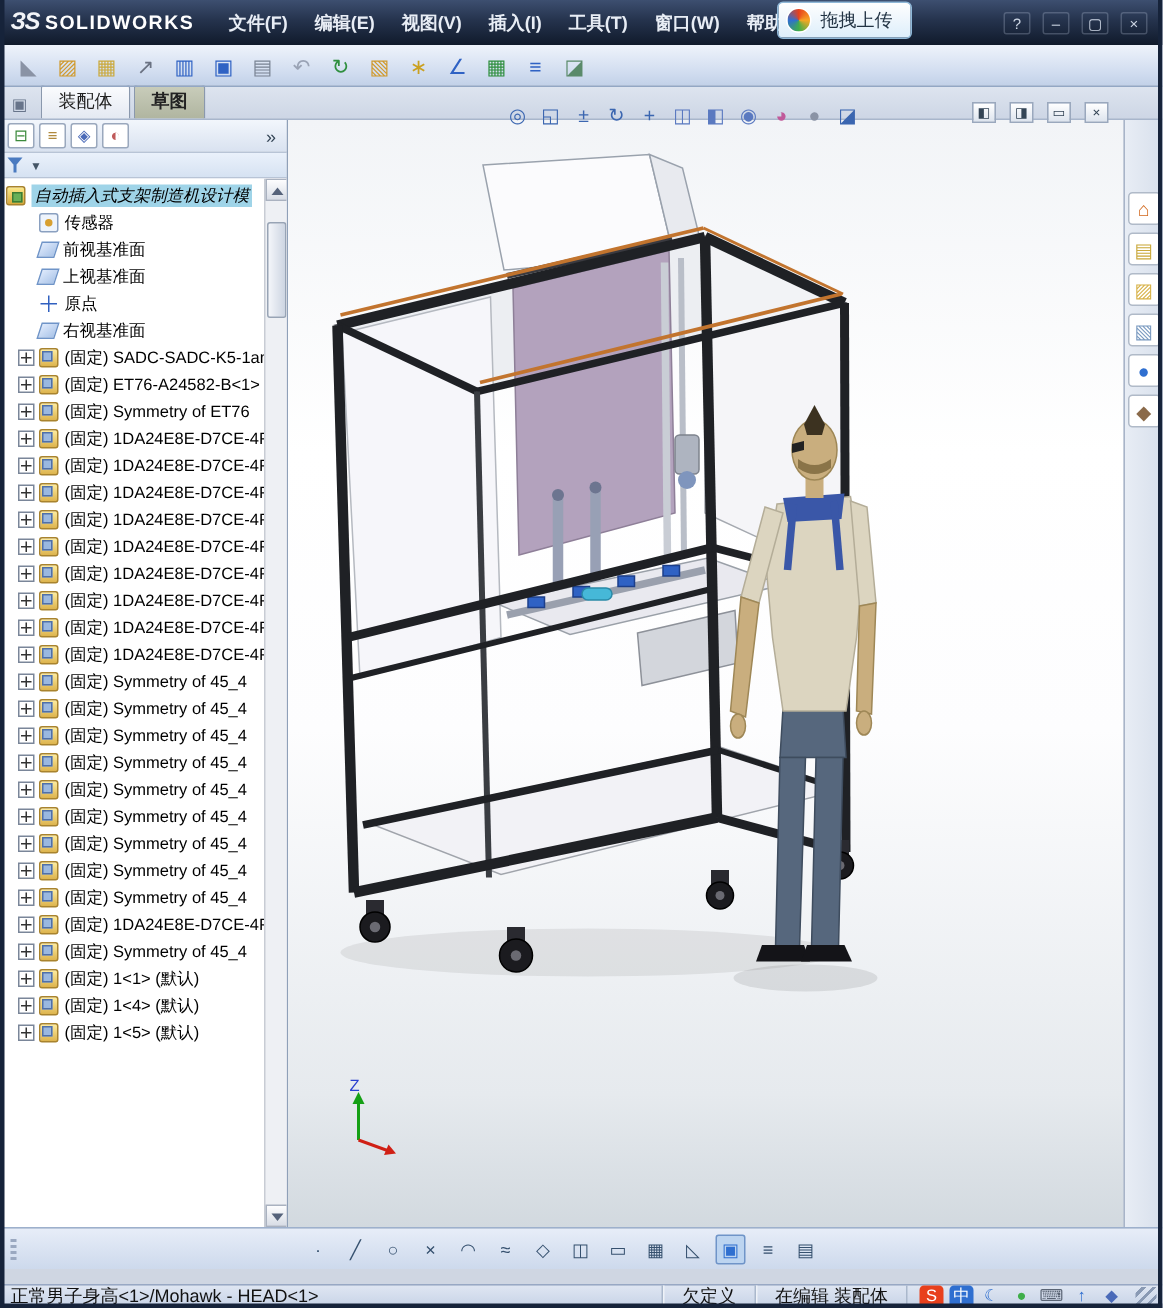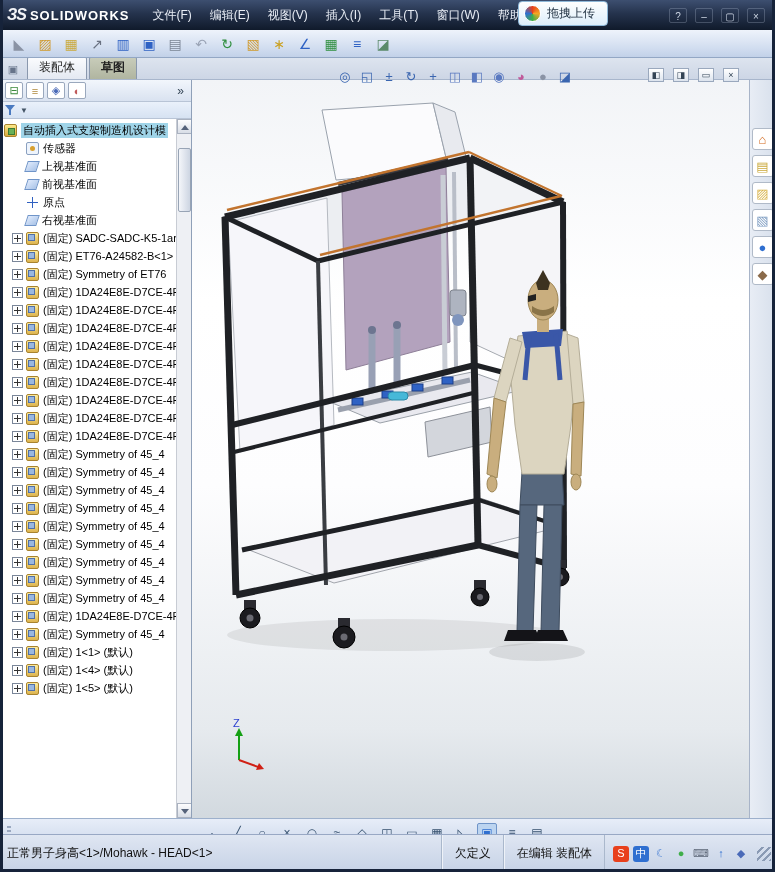--- a/index.html
+++ b/index.html
@@ -8,21 +8,21 @@
 
   .frame-edge{position:absolute;inset:0;border-left:3px solid #16233a;border-right:3px solid #16233a;
     border-bottom:3px solid #16233a;pointer-events:none;z-index:98;}
 
   
   .titlebar{position:absolute;left:0;top:0;right:0;height:30px;display:flex;align-items:center;
     background:linear-gradient(180deg,#3d4f70 0%,#25334d 45%,#101a2b 100%);color:#fff;z-index:50;}
   .logo{display:flex;align-items:baseline;margin:0 14px 0 7px;}
   .logo-mark{font-style:italic;font-weight:bold;font-size:16px;letter-spacing:-1px;margin-right:4px;color:#f2f4f8;}
   .app-name{font-weight:bold;font-size:13px;letter-spacing:1px;color:#fff;}
-  .menubar{display:flex;}
+  .menubar{display:flex;font-weight:bold;}
   .menu-item{padding:5px 9px;font-size:12px;color:#e8edf5;cursor:default;}
   .controls{margin-left:auto;display:flex;gap:8px;padding-right:10px;}
   .ctrl{width:18px;height:15px;font-size:10px;color:#cdd6e4;text-align:center;line-height:15px;
     border:1px solid rgba(200,210,230,.25);border-radius:2px;}
 
   .drag-overlay{position:absolute;left:518px;top:1px;height:25px;z-index:60;display:flex;align-items:center;
     gap:6px;padding:0 12px 0 5px;background:linear-gradient(#fefefe,#ddeefb);border:1px solid #8fb8d8;
     border-radius:4px;font-size:12px;color:#234;}
   .sogou-orb{width:17px;height:17px;border-radius:50%;border:1px solid #fff;
     background:conic-gradient(#e8401c,#f6a623,#3fae4a,#2f6fd0,#e8401c);}
@@ -54,21 +54,21 @@
   .filter-row{height:17px;display:flex;align-items:center;gap:5px;padding:0 5px;
     background:linear-gradient(#eaf1fb,#d6e2f2);border-bottom:1px solid #b8c4d6;}
   .funnel{position:relative;width:10px;height:11px;}
   .funnel::before{content:"";position:absolute;top:0;left:0;border-left:5px solid transparent;
     border-right:5px solid transparent;border-top:6px solid #4a7ac0;}
   .funnel::after{content:"";position:absolute;top:5px;left:4px;width:2px;height:5px;background:#4a7ac0;}
   .filter-caret{font-size:8px;color:#456;}
 
   .tree{flex:1;position:relative;background:#fff;overflow:hidden;padding:2px 15px 0 2px;font-size:11px;color:#000;}
   .tree-row{display:flex;align-items:center;height:18px;white-space:nowrap;padding-left:10px;overflow:hidden;}
-  .tree-row.root{padding-left:2px;}
+  .tree-row.root{padding-left:2px;font-style:italic;}
   .root-label{background:#9fd4e8;padding:0 2px;}
   .tree-label{overflow:hidden;}
   .exp{flex:none;width:11px;height:11px;border:1px solid #7a8699;background:#fff;margin-right:3px;position:relative;}
   .exp::before{content:"";position:absolute;left:1px;right:1px;top:4px;height:1px;background:#333;}
   .exp::after{content:"";position:absolute;top:1px;bottom:1px;left:4px;width:1px;background:#333;}
   .exp.hidden-exp{visibility:hidden;}
   .ti{flex:none;width:13px;height:13px;margin-right:4px;position:relative;border-radius:2px;}
   .ti-history{background:linear-gradient(#fef3c0,#e8c34a);border:1px solid #b8923a;}
   .ti-history::after{content:"";position:absolute;inset:3px;border:1px solid #7a5c1e;border-radius:50%;}
   .ti-annotations{background:#fdf6d8;border:1px solid #c8b060;}
@@ -121,21 +121,21 @@
   .bottombar{position:absolute;left:0;right:0;bottom:26px;height:28px;display:flex;align-items:center;
     gap:5px;padding-left:202px;z-index:40;border-top:1px solid #9db0cc;
     background:linear-gradient(#e7edf8,#cdd9ec);}
   .bb-grip{position:absolute;left:7px;top:7px;width:4px;height:14px;
     background:repeating-linear-gradient(#9aa8c0 0 2px,transparent 2px 4px);}
   .sb-icon{width:20px;height:20px;display:flex;align-items:center;justify-content:center;font-size:12px;
     color:#35506e;border:1px solid transparent;border-radius:2px;}
   .sb-icon.active{background:#bcd4f0;border-color:#6f94c8;color:#1c4fa0;}
 
   
-  .statusbar{position:absolute;left:0;right:0;bottom:0;height:38px;display:flex;align-items:center;
+  .statusbar{position:absolute;left:0;right:0;bottom:0;height:16px;display:flex;align-items:center;
     font-size:12px;color:#111;z-index:40;border-top:1px solid #98a8c4;
     background:linear-gradient(#dfe6f2,#c6d2e6);}
   .sb-left{flex:1;height:100%;display:flex;align-items:center;padding:0 7px;border-right:1px solid #aab8cc;}
   .sb-cell{height:100%;display:flex;align-items:center;padding:0 12px;border-left:1px solid #eef2f8;
     border-right:1px solid #aab8cc;white-space:nowrap;}
   .tray{display:flex;align-items:center;gap:4px;padding:0 8px;}
   .tray-icon{width:16px;height:16px;border-radius:3px;display:flex;align-items:center;justify-content:center;
     font-size:11px;line-height:1;}
   .resize-grip{width:14px;height:14px;margin-right:4px;
     background:repeating-linear-gradient(135deg,transparent 0 3px,#8a9ab4 3px 5px);}
@@ -213,26 +213,26 @@
     </div>
     <div>
         <div class="tree-row">
           <span class="exp hidden-exp"></span>
           <span class="ti ti-sensors"></span>
           <span class="tree-label">传感器</span>
         </div>
         <div class="tree-row">
           <span class="exp hidden-exp"></span>
           <span class="ti ti-plane"></span>
-          <span class="tree-label">上视基准面</span>
+          <span class="tree-label">前视基准面</span>
         </div>
         <div class="tree-row">
           <span class="exp hidden-exp"></span>
           <span class="ti ti-plane"></span>
-          <span class="tree-label">前视基准面</span>
+          <span class="tree-label">上视基准面</span>
         </div>
         <div class="tree-row">
           <span class="exp hidden-exp"></span>
           <span class="ti ti-origin"></span>
           <span class="tree-label">原点</span>
         </div>
         <div class="tree-row">
           <span class="exp hidden-exp"></span>
           <span class="ti ti-plane"></span>
           <span class="tree-label">右视基准面</span>

